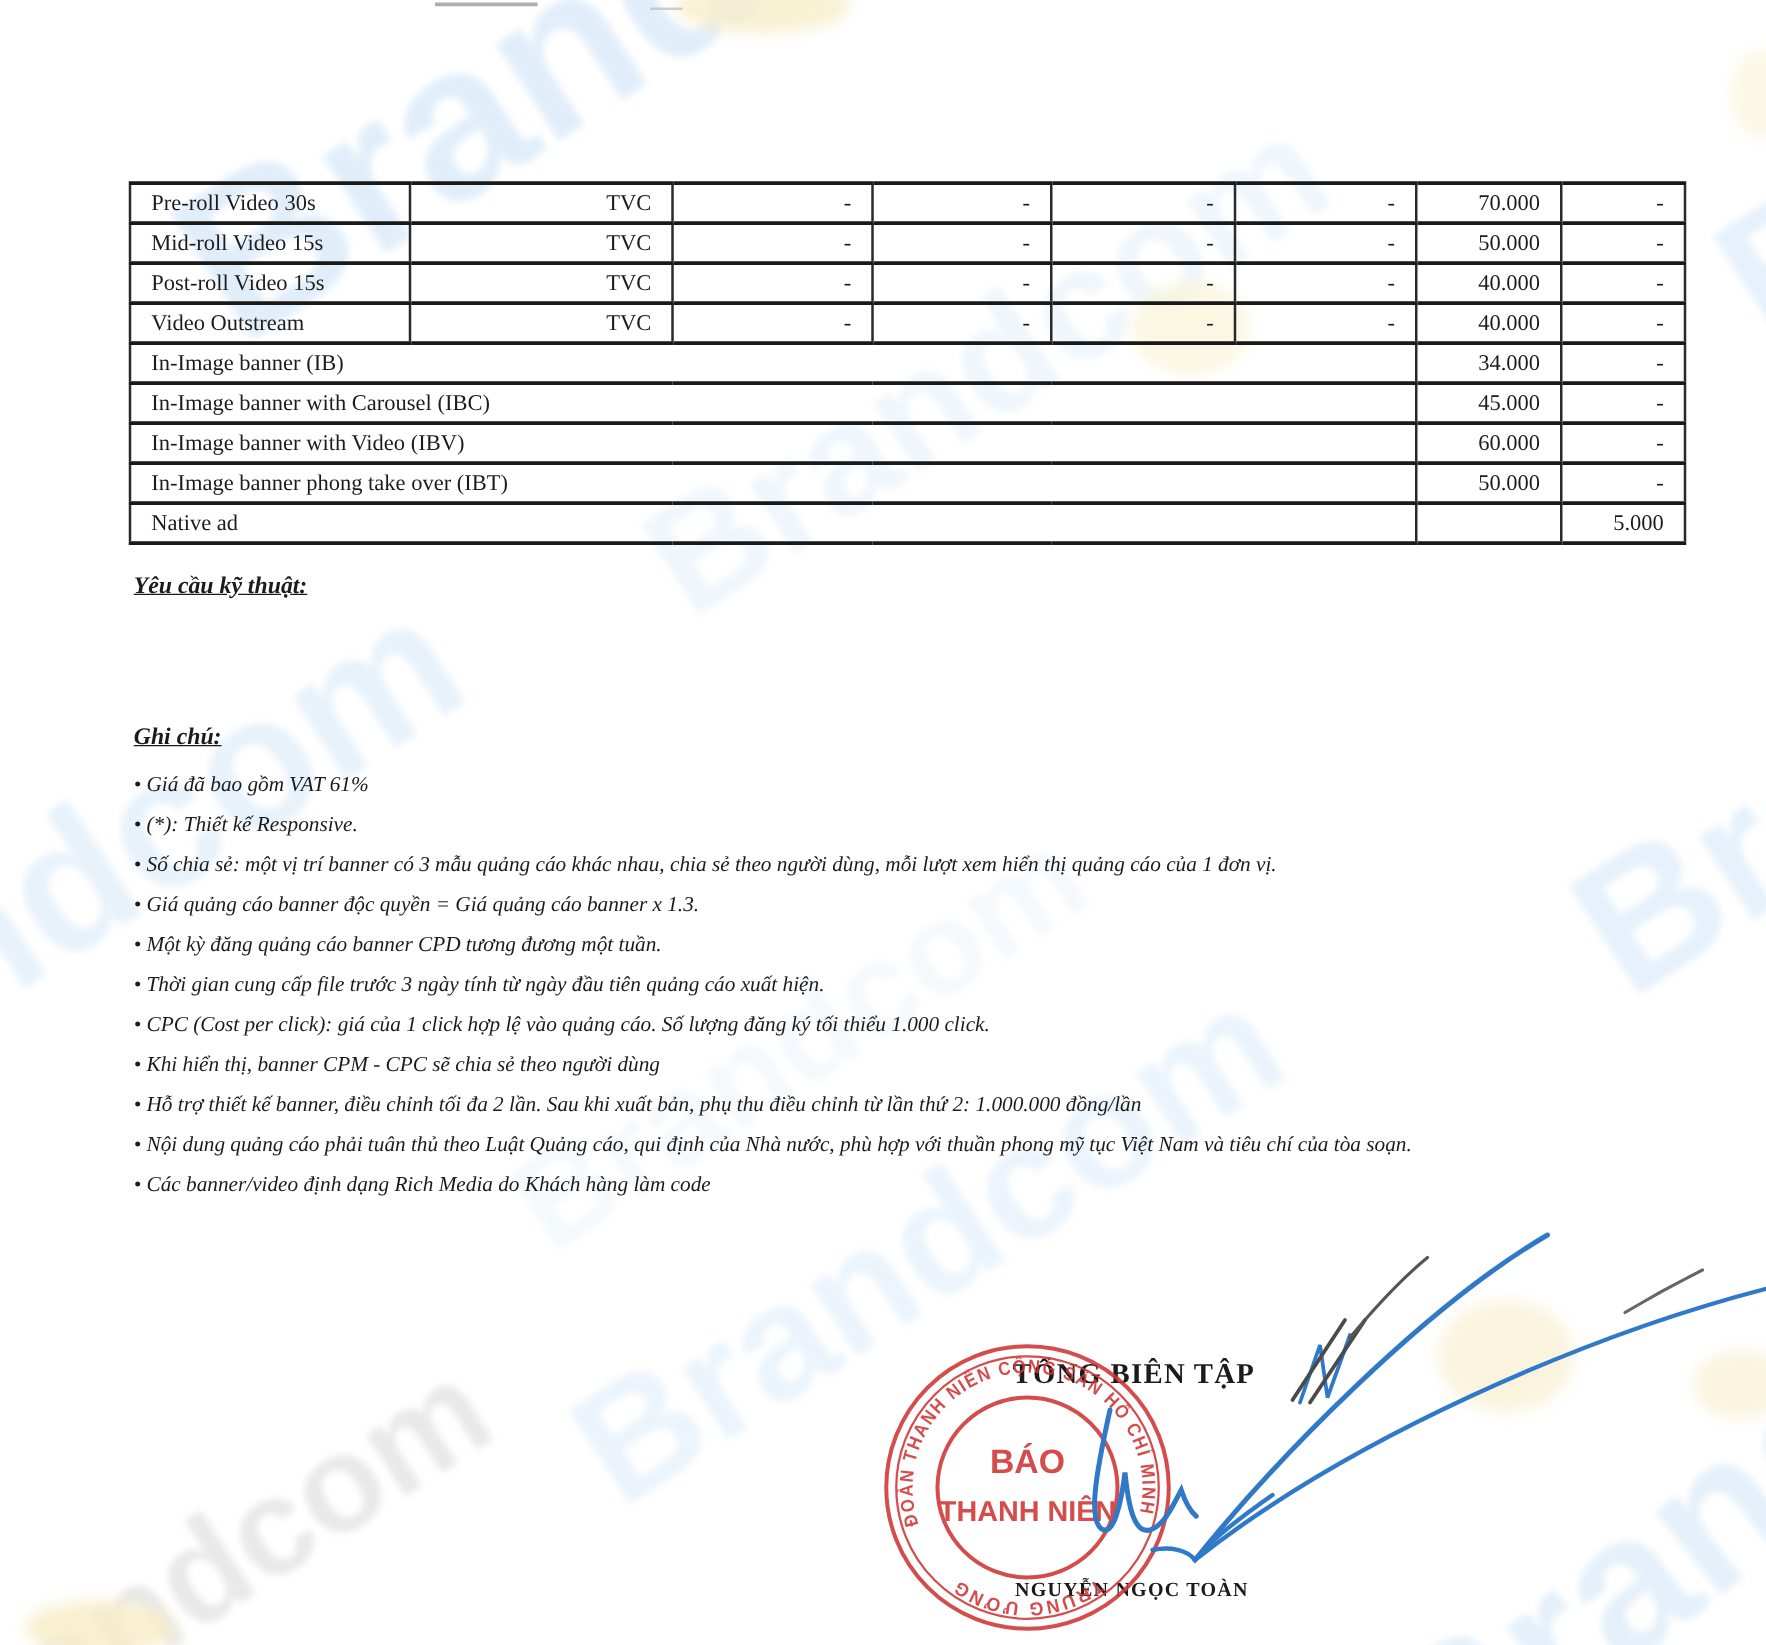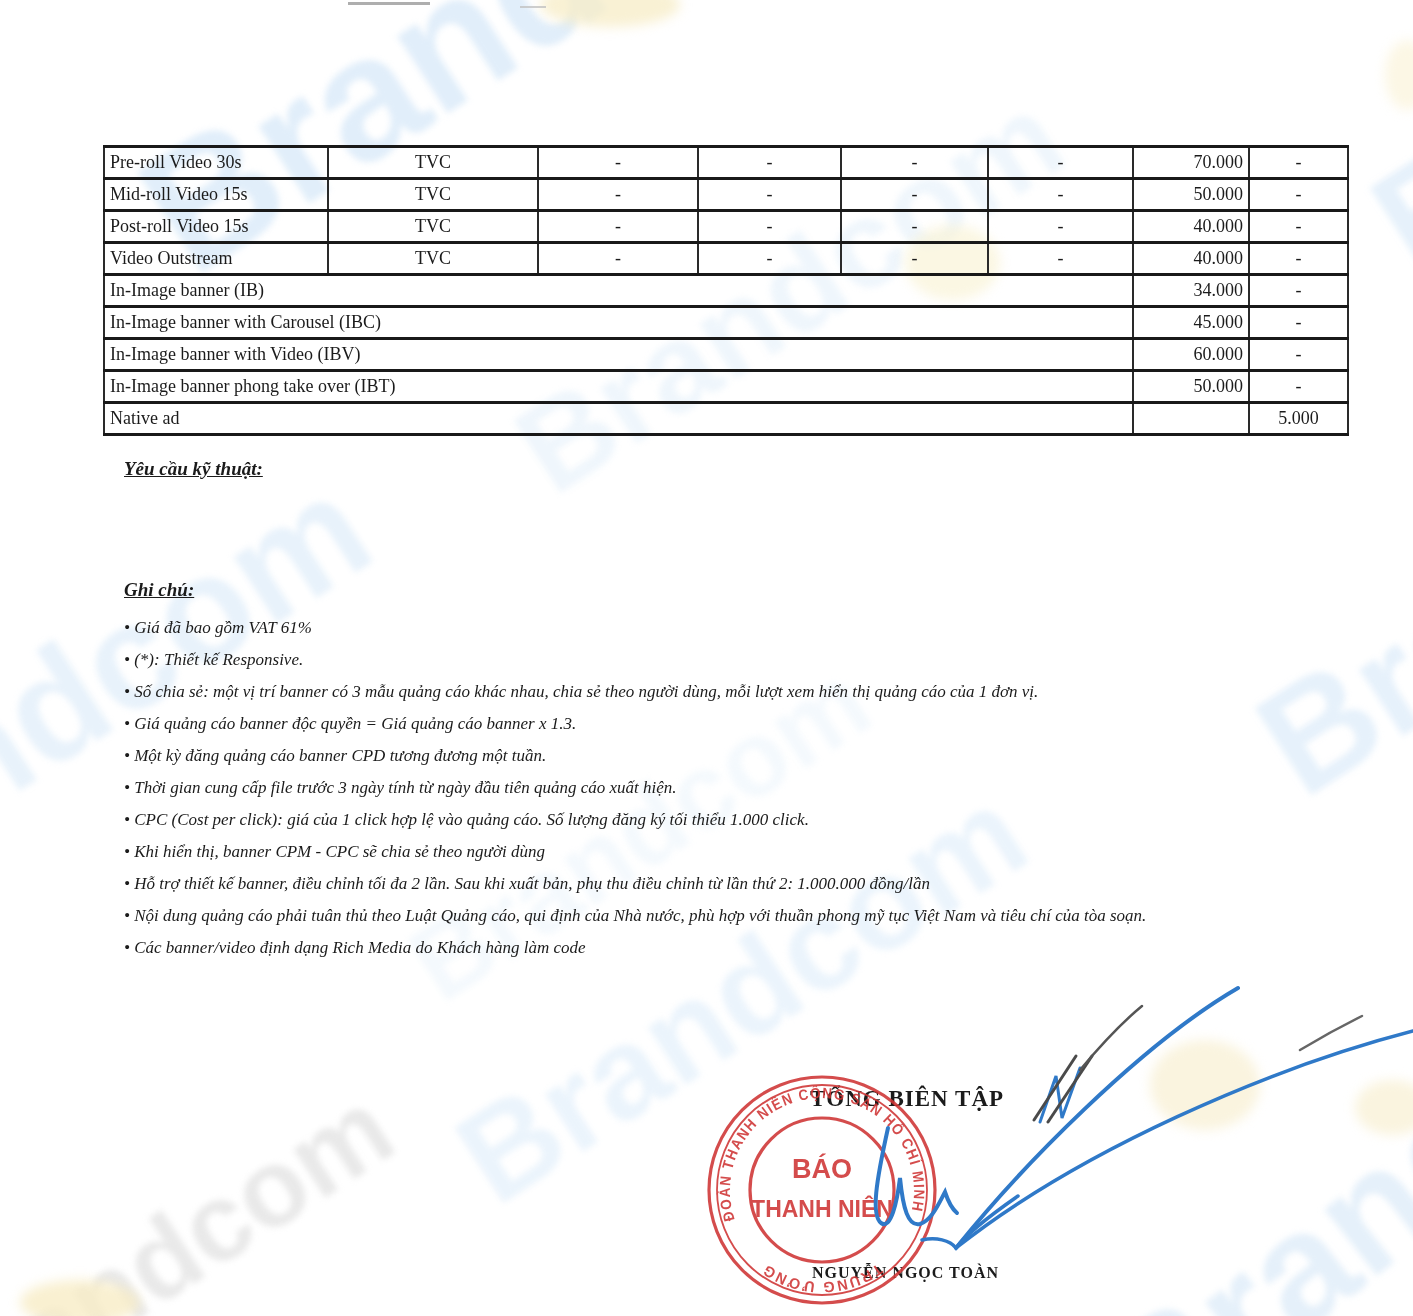--- a/index.html
+++ b/index.html
@@ -17,27 +17,27 @@
   
   .artifact{position:absolute;z-index:1;}
   
   .price-table{
     position:absolute;left:103px;top:145px;z-index:1;
     border-collapse:collapse;table-layout:fixed;width:1244px;
   }
   .price-table td{
     border-left:2px solid #2a2a2a;border-right:2px solid #2a2a2a;
     border-top:3px solid #191919;border-bottom:3px solid #191919;
-    height:29px;font-size:18px;padding:0 5px;overflow:hidden;white-space:nowrap;
+    height:29px;font-size:18px;padding:0 16px;overflow:hidden;white-space:nowrap;
   }
   .cell-name{text-align:left;}
-  .cell-center{text-align:center;}
+  .cell-center{text-align:right;}
   .cell-price{text-align:right;padding-right:8px;}
   
-  .section{position:absolute;left:124px;width:1248px;z-index:1;}
+  .section{position:absolute;left:107px;width:1248px;z-index:1;}
   .section-heading{
     font-size:19px;font-weight:bold;font-style:italic;
     text-decoration:underline;margin:0 0 13px 0;
   }
   .section ul{list-style:none;margin:0;padding:0;}
   .section li{margin:0 0 12px 0;line-height:22px;font-size:17px;}
   .section li::before{content:"• ";}
   .notes li{font-style:italic;line-height:27px;margin:0 0 5px 0;}
   
   .footer-title{

